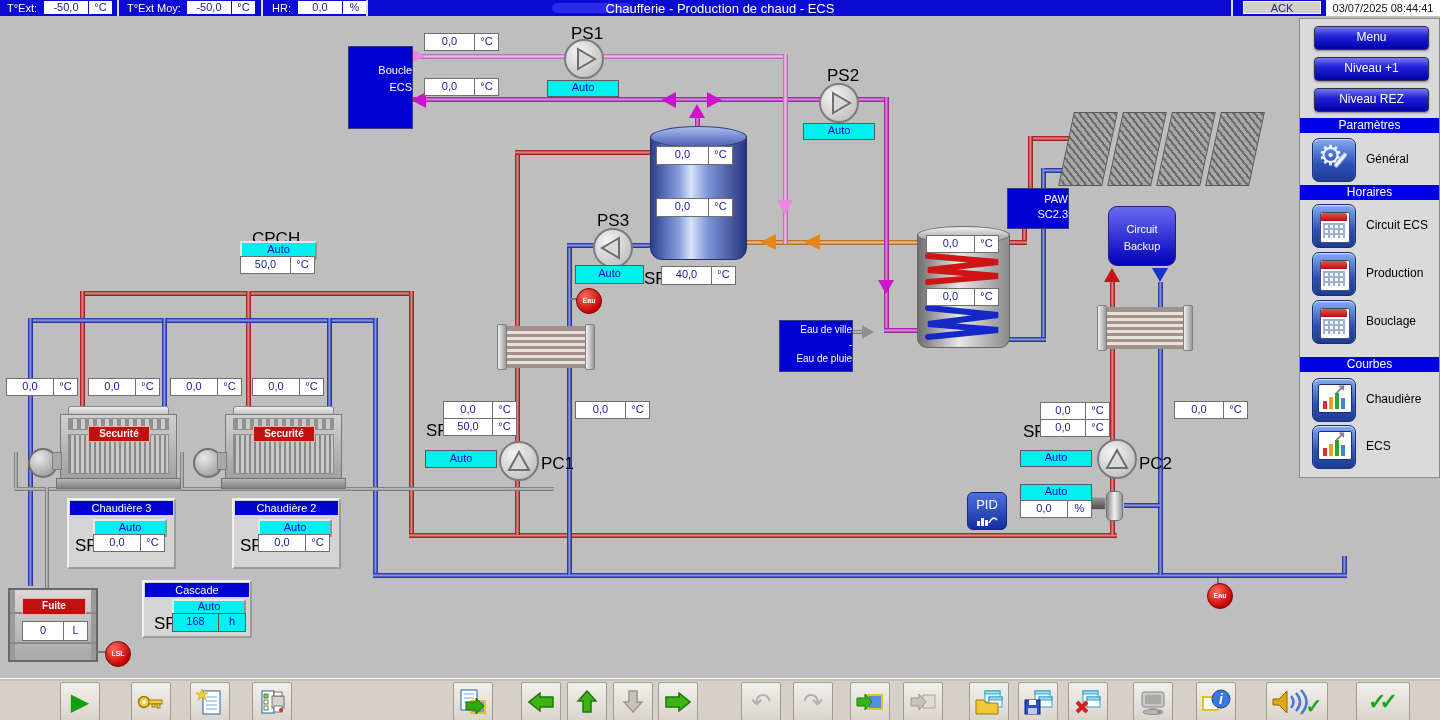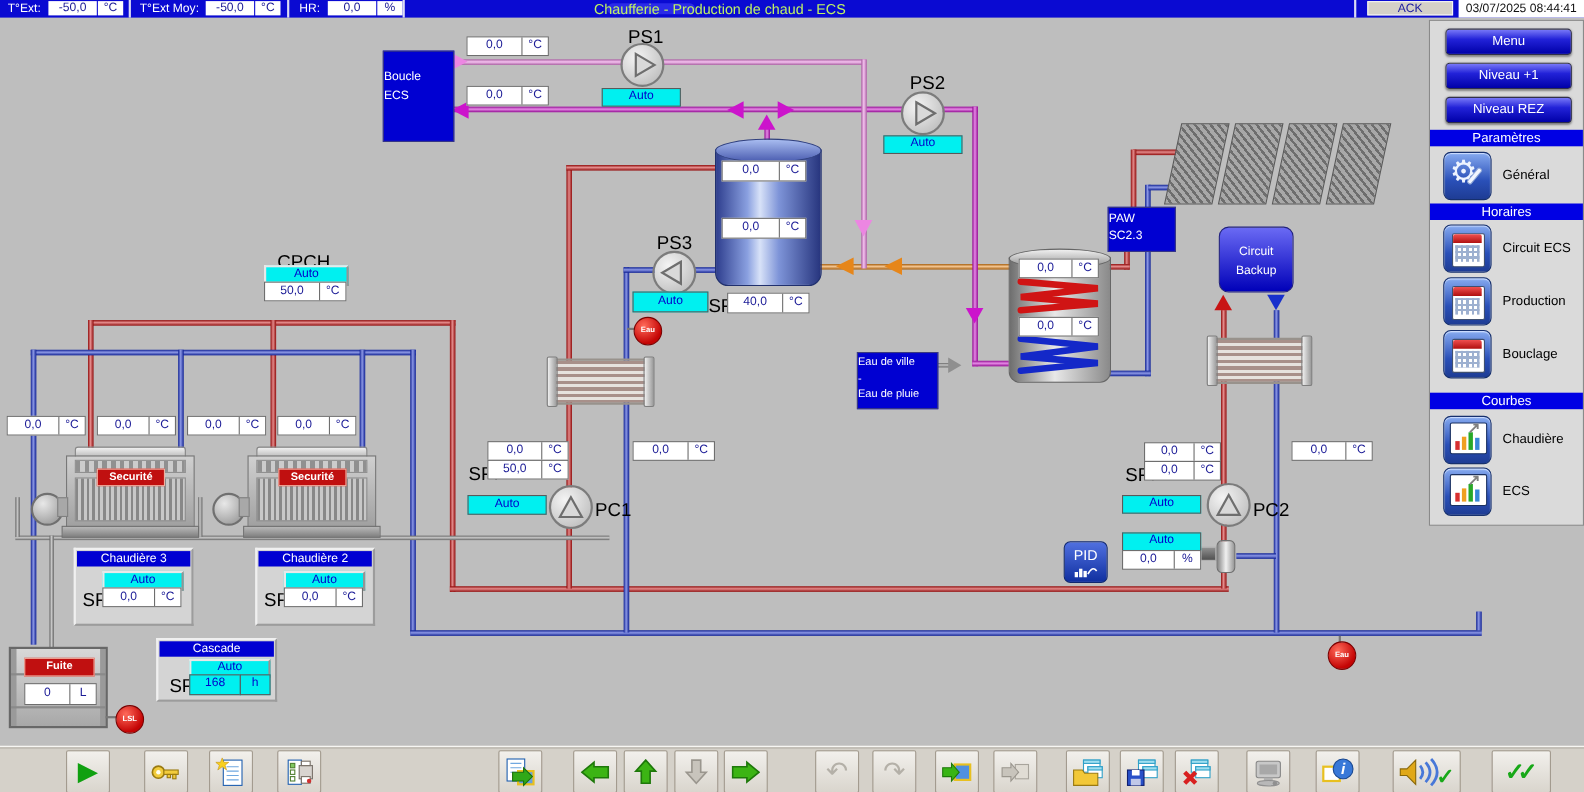--- a/index.html
+++ b/index.html
@@ -27,21 +27,21 @@
 .pv{width:5px;background-image:linear-gradient(90deg,rgba(0,0,0,.28),rgba(255,255,255,.5) 45%,rgba(0,0,0,.28))}
 .cR{background-color:#c81414}.cB{background-color:#1830cc}.cM{background-color:#cc14cc}.cP{background-color:#ec86e2}.cO{background-color:#e6861a}.cG{background-color:#8f8f8f}
 .tri{position:absolute;width:0;height:0;border-style:solid;border-color:transparent}
 
 .pump{position:absolute;width:36px;height:36px;border-radius:50%;background:radial-gradient(circle at 35% 32%,#f4f4f4,#b4b4b4);border:2px solid #7c7c7c;display:flex;align-items:center;justify-content:center;cursor:pointer}
 .lab{position:absolute;font-size:17px;color:#000;white-space:nowrap}
 .auto{position:absolute;background:#00f0f0;border:1px solid #5a5a5a;color:#0000cc;font-size:11px;text-align:center;cursor:pointer}
 .dsp{position:absolute;display:flex;background:#fff;border:1px solid #6e6e6e;color:#1a1a96;font-size:11px}
 .dv{flex:1;text-align:center;border-right:1px solid #6e6e6e;line-height:14px}
 .du{width:23px;text-align:center;line-height:14px}
-.bbox{position:absolute;background:#0000d2;color:#fff;text-align:left;border:1px solid #3a3a80}
+.bbox{position:absolute;background:#0000d2;color:#fff;text-align:right;border:1px solid #3a3a80}
 .cbox{position:absolute;background:#d4d4d4;border:2px outset #f0f0f0}
 .ctt{height:14px;margin:1px;background:#0000d2;color:#fff;font-size:11px;text-align:center;line-height:14px}
 .cyc{position:absolute;background:#00f0f0;border:1px solid #5a5a5a;color:#0000cc;font-size:11px;text-align:center;line-height:15px}
 .rc{position:absolute;width:24px;height:24px;border-radius:50%;background:radial-gradient(circle at 35% 30%,#ff6a5a,#c40404 70%);border:1px solid #7a0000;color:#fff;font-size:7px;text-align:center;line-height:24px;font-weight:bold}
 .exch{position:absolute;background:repeating-linear-gradient(180deg,#a8908a 0 3px,#e6e2de 3px 6px);border:2px solid #98928c;border-radius:3px}
 .cap{position:absolute;top:-4px;width:8px;height:44px;background:linear-gradient(90deg,#f0f0f0,#9a9a9a);border:1px solid #7e7e7e;border-radius:2px}
 .badge{position:absolute;background:#c01010;border:1px solid #f0b0a0;color:#fff;font-weight:bold;font-size:10px;text-align:center;line-height:13px}
 
 .tbar{left:0;top:678px;width:1440px;height:42px;background:#d5d1c9;border-top:1px solid #fbfaf8;box-shadow:inset 0 2px 0 #c3bfb7}
 .tbtn{position:absolute;top:3px;width:38px;height:37px;background:linear-gradient(180deg,#f2f0ec,#d9d5cd);border:1px solid #a39b8f;border-radius:2px;display:flex;align-items:center;justify-content:center;overflow:hidden;cursor:pointer}
@@ -360,21 +360,21 @@
  <span class="tb-sep" style="left:117px"></span>
  <span class="tb-lab" style="left:127px">T°Ext Moy:</span>
  <span class="tb-box" style="left:187px;width:44px">-50,0</span>
  <span class="tb-box" style="left:232px;width:23px">°C</span>
  <span class="tb-sep" style="left:261px"></span>
  <span class="tb-lab" style="left:272px">HR:</span>
  <span class="tb-box" style="left:298px;width:44px">0,0</span>
  <span class="tb-box" style="left:343px;width:23px">%</span>
  <span class="tb-sep" style="left:366px"></span>
  <span class="a" style="left:552px;top:3px;width:80px;height:10px;background:#2a2ae8;border-radius:5px"></span>
- <span class="a" style="left:540px;top:1px;width:360px;font-size:13px;color:#bef264">Chaufferie - Production de chaud - ECS</span>
+ <span class="a" style="left:540px;top:1px;width:360px;text-align:center;font-size:13px;color:#ffffff">Chaufferie - Production de chaud - ECS</span>
  <span class="tb-sep" style="left:1231px"></span>
  <span class="a" style="left:1243px;top:1px;width:78px;height:13px;background:#d4d0c8;color:#2020a0;text-align:center;font-size:11px;line-height:13px;border:1px solid #f4f4f4">ACK</span>
  <span class="a" style="left:1326px;top:0;width:114px;height:16px;background:#fff;color:#101010;text-align:center;font-size:11px;line-height:16px">03/07/2025 08:44:41</span>
 </div>
 
 <div class="panel a">
  <div class="sbtn" style="top:7px">Menu</div>
  <div class="sbtn" style="top:38px">Niveau +1</div>
  <div class="sbtn" style="top:69px">Niveau REZ</div>
  <div class="shdr" style="top:99px">Paramètres</div>

